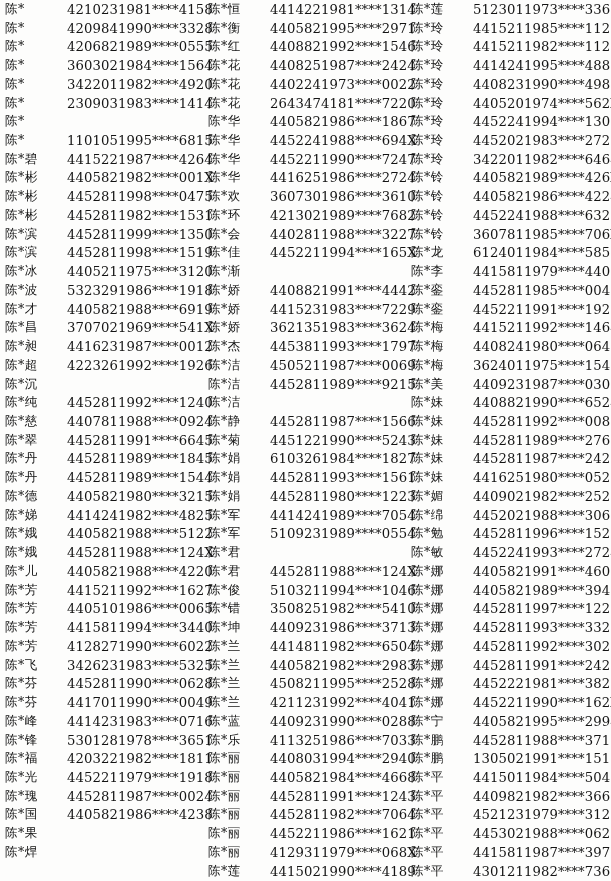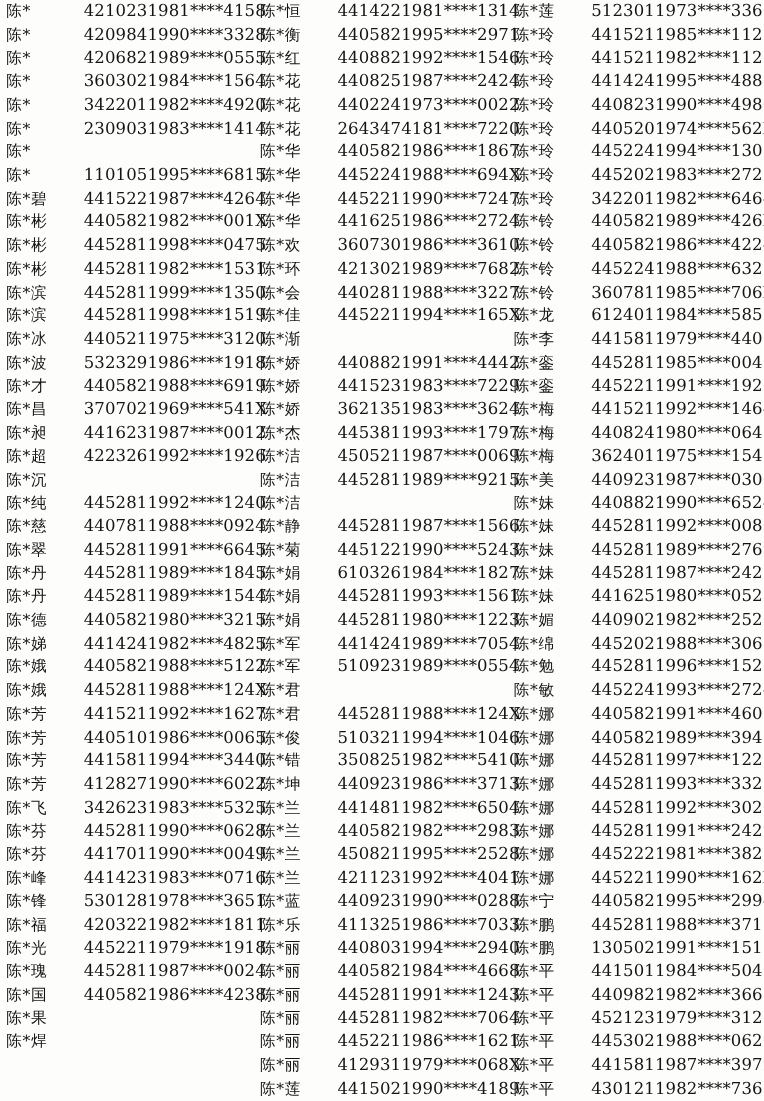--- a/index.html
+++ b/index.html
@@ -160,20 +160,24 @@
       </div>
       <div class="row">
         <span class="name">陈*娥</span>
         <span class="idnum">4405821988****5122</span>
       </div>
       <div class="row">
         <span class="name">陈*娥</span>
         <span class="idnum">4452811988****124X</span>
       </div>
       <div class="row">
+        <span class="name">陈*儿</span>
+        <span class="idnum">4405821988****4220</span>
+      </div>
+      <div class="row">
         <span class="name">陈*芳</span>
         <span class="idnum">4415211992****1627</span>
       </div>
       <div class="row">
         <span class="name">陈*芳</span>
         <span class="idnum">4405101986****0065</span>
       </div>
       <div class="row">
         <span class="name">陈*芳</span>
         <span class="idnum">4415811994****3440</span>

